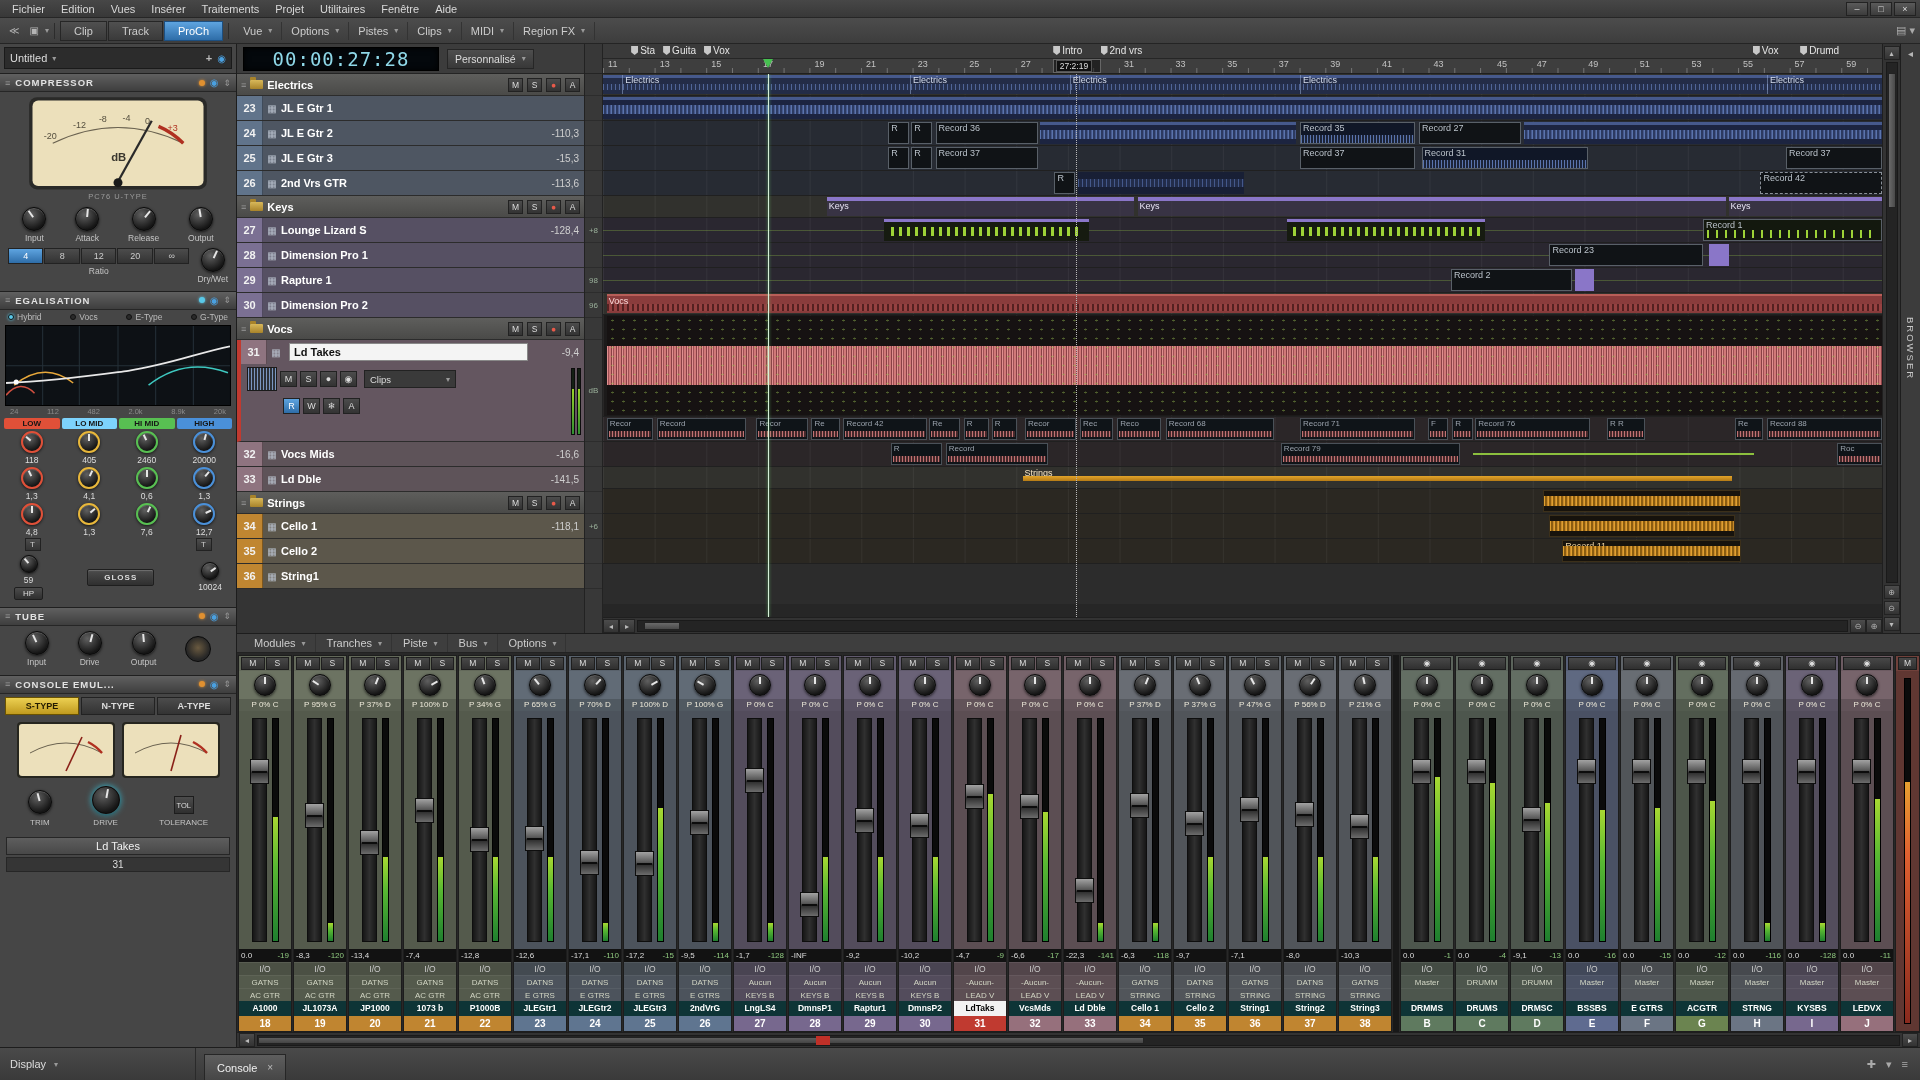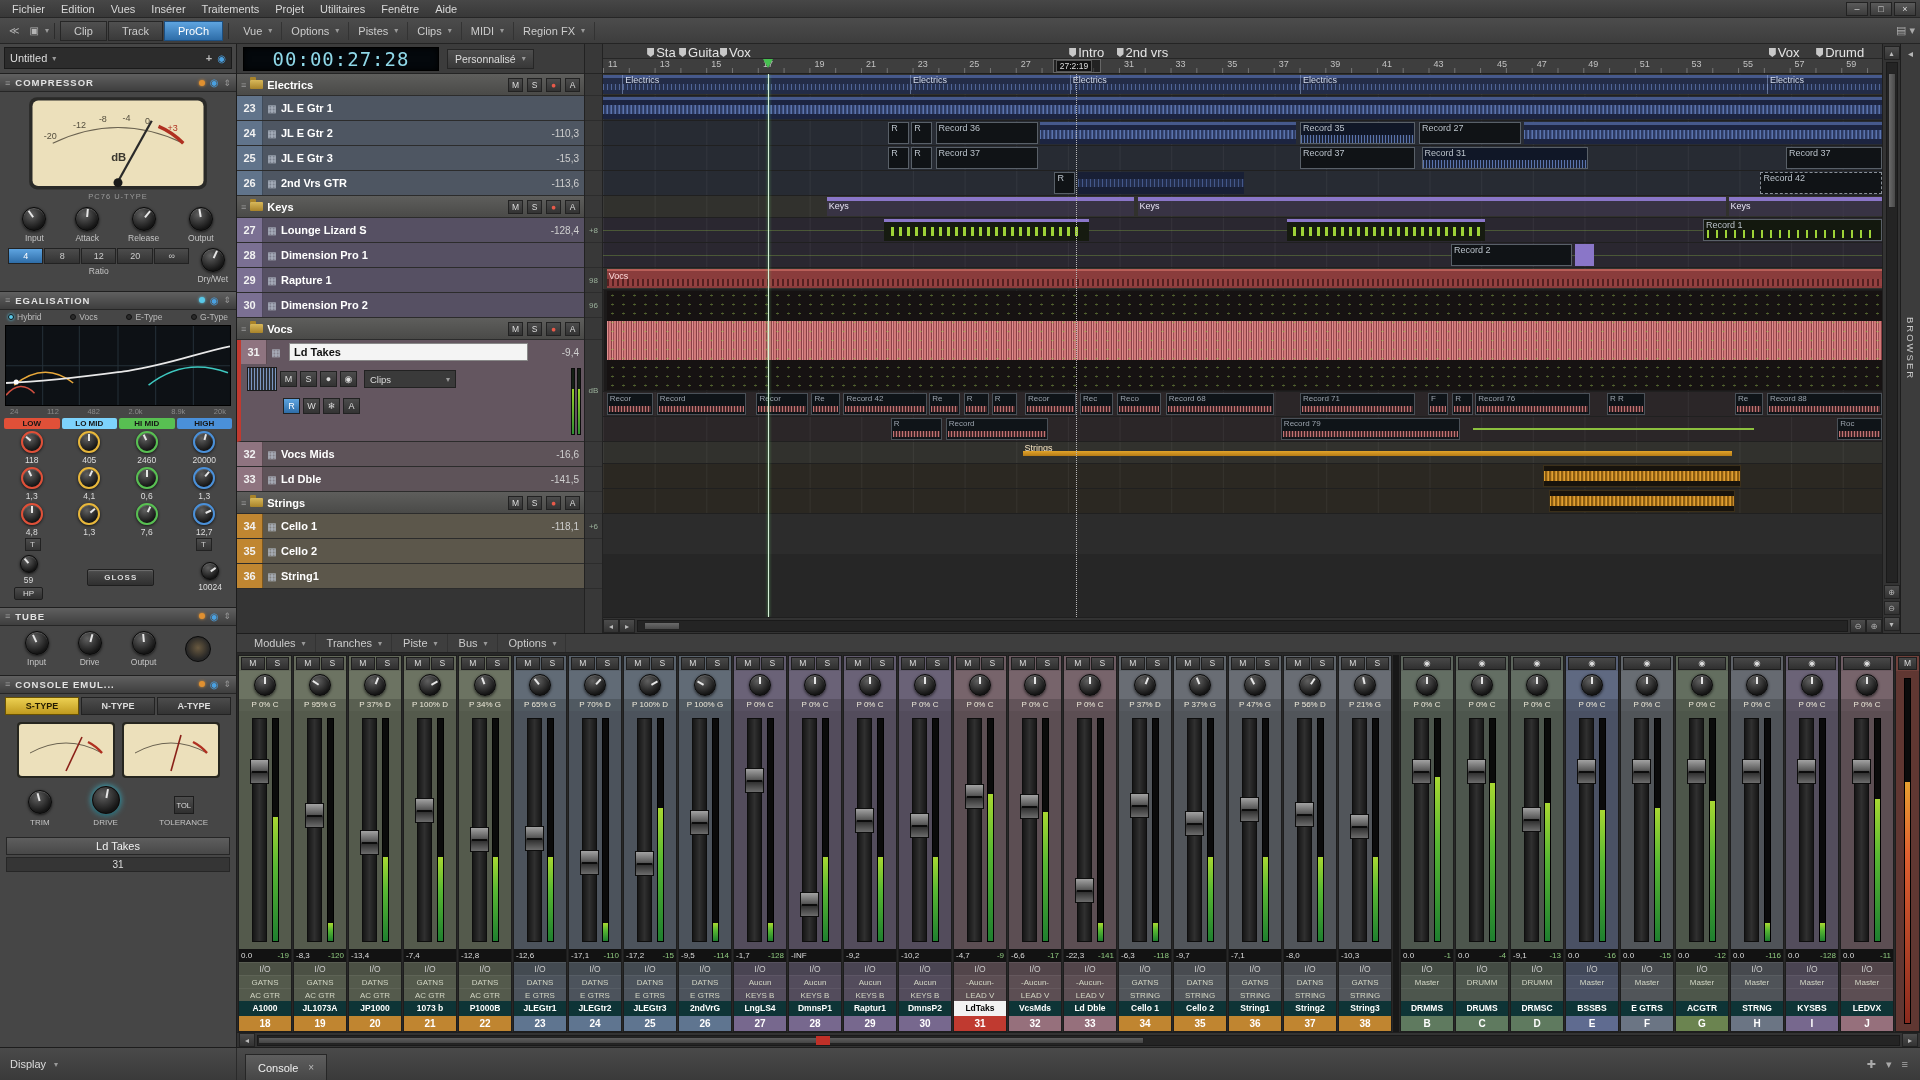--- a/index.html
+++ b/index.html
@@ -119,21 +119,21 @@
 .exp-ctrls2{height:24px;display:flex;align-items:center;gap:3px;padding:0 6px 0 42px;}
 .exp-meter{position:absolute;right:3px;top:28px;bottom:6px;width:10px;display:flex;gap:2px;}
 .exp-meter i{flex:1;background:linear-gradient(0deg,#2f8f2f,#9ad42a 70%,#142014 70%);border:1px solid #0c0c0c;}
 .tv-left-fill{flex:1;background:#343434;}
 .tv-gutter{width:18px;background:#383838;border-right:1px solid #222;display:flex;flex-direction:column;}
 .g-spacer{height:30px;border-bottom:1px solid #242424;}
 .gcell{display:flex;align-items:center;justify-content:center;font-size:8px;color:#9ab09a;border-bottom:1px solid #2c2c2c;}
 .h-folder{height:22px;} .h-track{height:25px;} .h-expanded{height:102px;}
 .tv-center{flex:1;display:flex;flex-direction:column;min-width:0;}
 .markers{height:15px;background:#3a3a3a;border-bottom:1px solid #262626;position:relative;overflow:hidden;}
-.marker{position:absolute;top:1px;display:flex;align-items:center;gap:2px;font-size:13px;color:#e4e4e4;white-space:nowrap;margin-left:16px;}
+.marker{position:absolute;top:1px;display:flex;align-items:center;gap:2px;font-size:10px;color:#e4e4e4;white-space:nowrap;}
 .mflag{width:7px;height:9px;background:#c8c8c8;clip-path:polygon(0 0,100% 0,100% 70%,50% 100%,0 70%);}
 .ruler{height:15px;background:#3e3e3e;border-bottom:1px solid #1f1f1f;position:relative;background-image:linear-gradient(90deg,rgba(255,255,255,.28) 1px,transparent 1px);background-size:2.017% 34%;background-repeat:repeat-x;background-position:0 100%;}
 .rnum{position:absolute;top:0;font-size:9px;color:#c2c2c2;}
 .ruler-sel{position:absolute;top:0;bottom:0;background:rgba(0,0,0,.45);border:1px solid #666;}
 .edit-time{position:absolute;top:1px;background:#101010;border:1px solid #555;color:#ddd;font-size:8.5px;padding:0 3px;}
 .ph-flag{position:absolute;top:0;width:0;height:0;border-left:5px solid transparent;border-right:5px solid transparent;border-top:9px solid #46c050;}
 .lanes-wrap{flex:1;position:relative;overflow:hidden;background:#262626;}
 .lane{position:relative;border-bottom:1px solid #202020;background-image:linear-gradient(90deg,rgba(255,255,255,.05) 1px,transparent 1px);background-size:4.04% 100%;}
 .lg-folder{background-color:#31312d;}
 .lg-el{background-color:#272b33;}
@@ -207,21 +207,21 @@
 .no{height:15px;text-align:center;color:#fff;font-weight:bold;line-height:15px;font-size:10px;background:#555;}
 .strip-divider{flex:0 0 6px;background:#181818;margin-right:1px;}
 .strip.partial{flex:1 1 auto;margin-right:0;}
 .cscroll{height:15px;background:#333;border-top:1px solid #1e1e1e;display:flex;align-items:center;padding:0 2px;gap:2px;}
 .cs-track{flex:1;height:11px;background:#242424;border:1px solid #1a1a1a;position:relative;}
 .cs-thumb{position:absolute;left:0;width:54%;top:1px;bottom:1px;background:linear-gradient(#5e5e5e,#444);border:1px solid #222;}
 .cs-red{position:absolute;left:34%;top:0;bottom:0;width:14px;background:#c03028;}
 
 
 .statusbar{height:33px;background:linear-gradient(#4a4a4a,#3a3a3a);border-top:1px solid #1d1d1d;display:flex;align-items:center;}
-.display-zone{width:237px;height:100%;display:flex;align-items:center;gap:8px;padding:0 10px;border-right:1px solid #2a2a2a;}
+.display-zone{width:196px;height:100%;display:flex;align-items:center;gap:8px;padding:0 10px;border-right:1px solid #2a2a2a;}
 .display-btn{display:flex;align-items:center;gap:8px;color:#ddd;font-size:11px;}
 .console-tab{margin-left:8px;height:26px;align-self:flex-end;background:linear-gradient(#5e5e5e,#464646);border:1px solid #262626;border-bottom:none;display:flex;align-items:center;gap:10px;padding:0 12px;color:#f0f0f0;font-size:11px;}
 .tab-x{color:#bbb;font-size:10px;}
 .sb-right{margin-left:auto;display:flex;gap:10px;padding:0 12px;color:#aaa;}
 </style>
 </head>
 <body>
 
 <div id="app">
 
@@ -828,20 +828,24 @@
                   <div class="clip k-keys-bar" style="left: 17.5%; width: 24%;">Keys</div>
                   <div class="clip k-keys-bar" style="left: 41.8%; width: 46%;">Keys</div>
                   <div class="clip k-keys-bar" style="left: 88%; width: 12%;">Keys</div>
                 </div>
                 <div class="lane h-track lg-keys">
                   <div class="clip k-midi" style="left: 22%; width: 16%;"></div>
                   <div class="clip k-midi" style="left: 53.5%; width: 15.5%;"></div>
                   <div class="clip k-lab-midi" style="left: 86%; width: 14%;">Record 1</div>
                 </div>
                 <div class="lane h-track lg-keys">
+                  <div class="clip k-lab" style="left: 74%; width: 12%;">Record 23</div>
+                  <div class="clip k-keys-bit" style="left: 86.5%; width: 1.5%;"></div>
+                </div>
+                <div class="lane h-track lg-keys">
                   <div class="clip k-lab" style="left: 66.3%; width: 9.5%;">Record 2</div>
                   <div class="clip k-keys-bit" style="left: 76%; width: 1.5%;"></div>
                 </div>
                 <div class="lane h-folder lg-folder">
                   <div class="clip k-voc-bar" style="left: 0.3%; width: 99.7%;">Vocs</div>
                 </div>
                 <div class="lane h-expanded lg-vocs">
                   <div class="clip k-voc-wave" style="left: 0.3%; width: 99.7%;"></div>
                 </div>
                 <div class="lane h-track lg-vocs">
@@ -873,20 +877,23 @@
                   <div class="clip k-voc-sm" style="left: 96.5%; width: 3.5%;">Roc</div>
                 </div>
                 <div class="lane h-folder lg-folder">
                   <div class="clip k-str-bar" style="left: 32.8%; width: 55.5%;">Strings</div>
                 </div>
                 <div class="lane h-track lg-strings">
                   <div class="clip k-str-wave" style="left: 73.5%; width: 15.5%;"></div>
                 </div>
                 <div class="lane h-track lg-strings">
                   <div class="clip k-str-wave" style="left: 74%; width: 14.5%;"></div>
+                </div>
+                <div class="lane h-track lg-strings">
+                  <div class="clip k-str-wave" style="left: 75%; width: 14%;">Record 11</div>
                 </div>
               </div>
             <div class="lane-fill"></div>
             <div class="playhead" id="playhead" style="left: 12.9%;"></div>
             <div class="editcursor" id="editcursor" style="left: 37%;"></div>
           </div>
           <div class="hscroll">
             <span class="scr-btn">◂</span>
             <span class="scr-btn">▸</span>
             <div class="hs-track">

